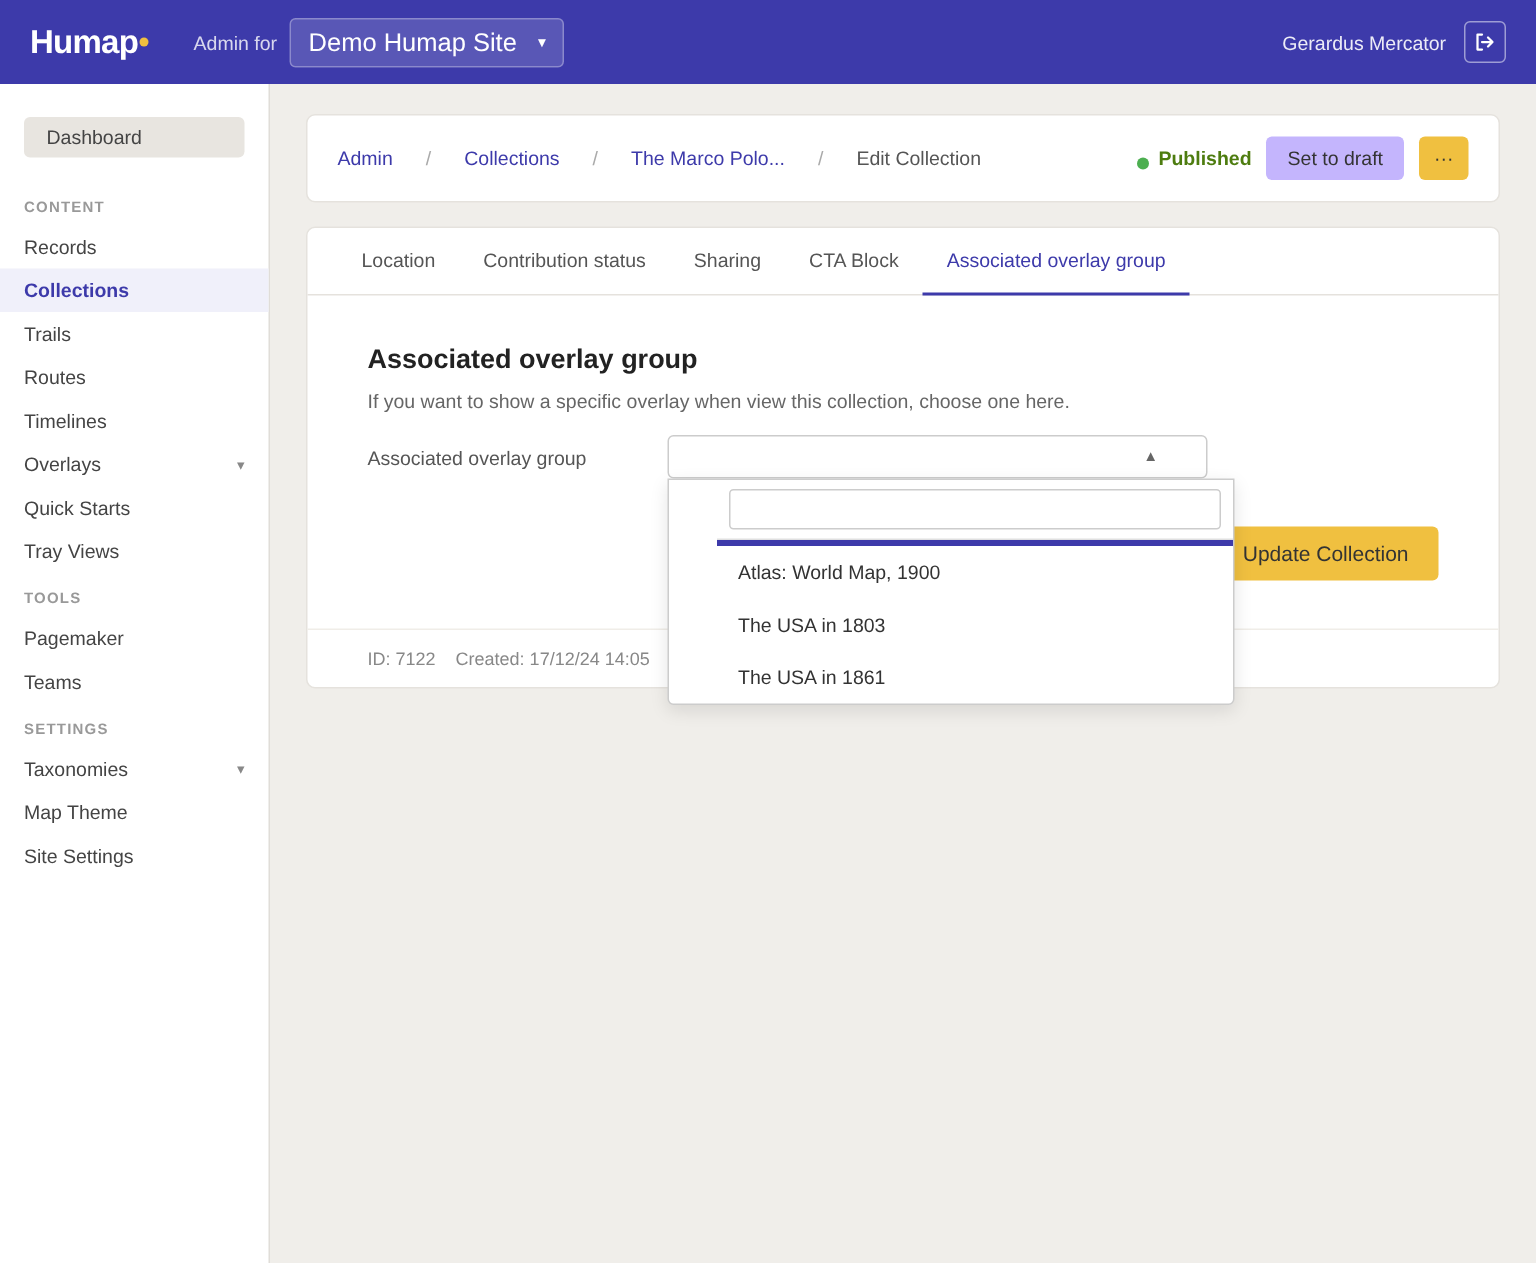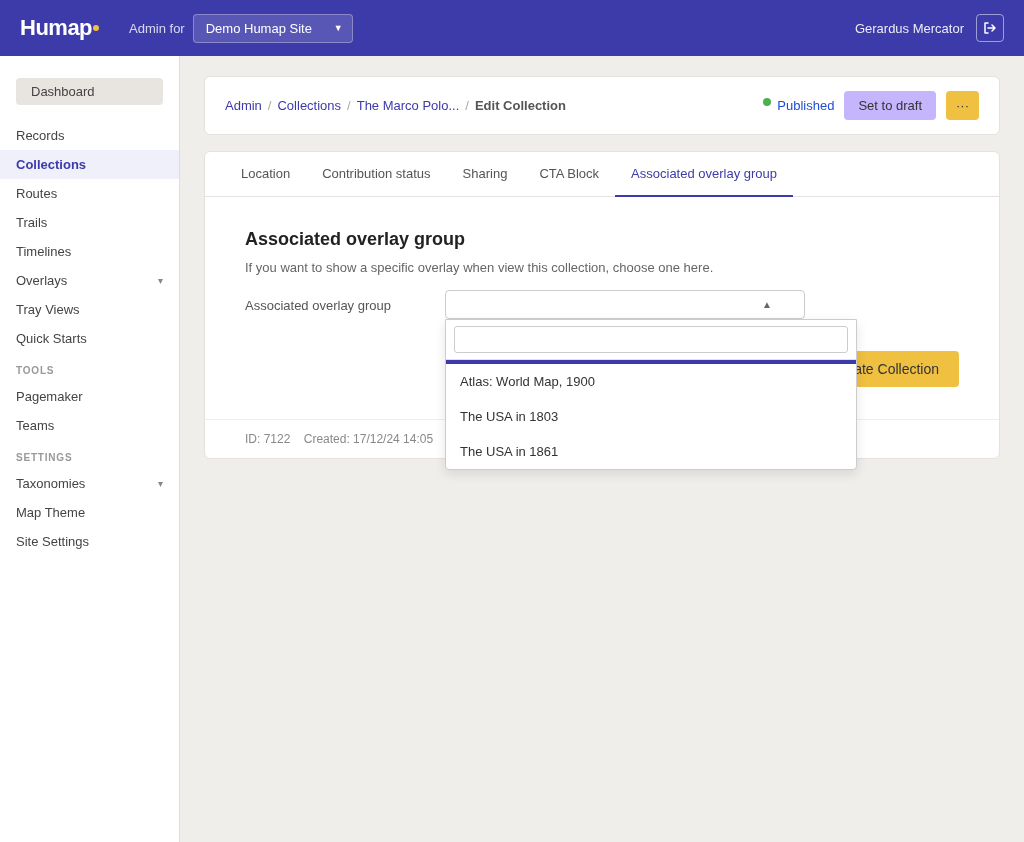--- a/index.html
+++ b/index.html
@@ -38,21 +38,21 @@
       font-size: 13px;
       color: rgba(255,255,255,0.8);
       margin-right: 8px;
     }
     .site-select {
       background: rgba(255,255,255,0.15);
       border: 1px solid rgba(255,255,255,0.3);
       color: white;
       padding: 6px 30px 6px 12px;
       border-radius: 4px;
-      font-size: 13px;
+      font-size: 17px;
       appearance: none;
       cursor: pointer;
       min-width: 160px;
     }
     .site-select-wrapper {
       position: relative;
       display: inline-block;
     }
     .site-select-wrapper::after {
       content: '▼';
@@ -152,41 +152,42 @@
       border-radius: 6px;
       padding: 14px 20px;
       display: flex;
       align-items: center;
       margin-bottom: 16px;
       border: 1px solid #e5e2dd;
     }
     .breadcrumb {
       display: flex;
       align-items: center;
-      gap: 6px;
+      gap: 22px;
       flex: 1;
       font-size: 13px;
     }
     .breadcrumb a {
       color: #3d3aaa;
       text-decoration: none;
     }
     .breadcrumb .sep { color: #aaa; }
-    .breadcrumb .current { color: #555; font-weight: bold; }
+    .breadcrumb .current { color: #555; }
     .status-area {
       display: flex;
       align-items: center;
       gap: 10px;
     }
     .published-badge {
       display: flex;
-      align-items: flex-start;
+      align-items: flex-end;
       gap: 6px;
       font-size: 13px;
-      color: #1d4ed8;
+      color: #4d7c0f;
+      font-weight: bold;
     }
     .published-dot {
       width: 8px;
       height: 8px;
       background: #4caf50;
       border-radius: 50%;
     }
     .set-draft-btn {
       background: #c4b5fd;
       border: none;
@@ -286,26 +287,27 @@
     .select-trigger .chevron {
       font-size: 10px;
       color: #666;
     }
 
     
     .dropdown-container {
       position: absolute;
       top: 100%;
       left: 0;
-      width: 412px;
+      width: 378px;
       background: white;
       border: 1px solid #ccc;
       border-radius: 0 0 4px 4px;
       z-index: 100;
       box-shadow: 0 4px 12px rgba(0,0,0,0.1);
+      padding-left: 32px;
     }
     .dropdown-search {
       padding: 6px 8px;
       border-bottom: 1px solid #e0e0e0;
     }
     .dropdown-search input {
       width: 100%;
       border: 1px solid #ccc;
       border-radius: 3px;
       padding: 5px 8px;
@@ -376,44 +378,45 @@
 </nav>
 
 <div class="layout">
 
   <aside class="sidebar">
     <div class="sidebar-dashboard">
       <button class="dashboard-btn">Dashboard</button>
     </div>
 
     <div>
+      <div class="sidebar-section-label">CONTENT</div>
       <div class="sidebar-item">
           <span>Records</span>
         </div>
       <div class="sidebar-item active">
           <span>Collections</span>
         </div>
       <div class="sidebar-item">
+          <span>Trails</span>
+        </div>
+      <div class="sidebar-item">
           <span>Routes</span>
-        </div>
-      <div class="sidebar-item">
-          <span>Trails</span>
         </div>
       <div class="sidebar-item">
           <span>Timelines</span>
         </div>
       <div class="sidebar-item">
           <span>Overlays</span>
           <span class="arrow">▾</span>
         </div>
       <div class="sidebar-item">
+          <span>Quick Starts</span>
+        </div>
+      <div class="sidebar-item">
           <span>Tray Views</span>
-        </div>
-      <div class="sidebar-item">
-          <span>Quick Starts</span>
         </div>
     </div>
 
     <div>
       <div class="sidebar-section-label">TOOLS</div>
       <div class="sidebar-item">
           <span>Pagemaker</span>
         </div>
       <div class="sidebar-item">
           <span>Teams</span>

